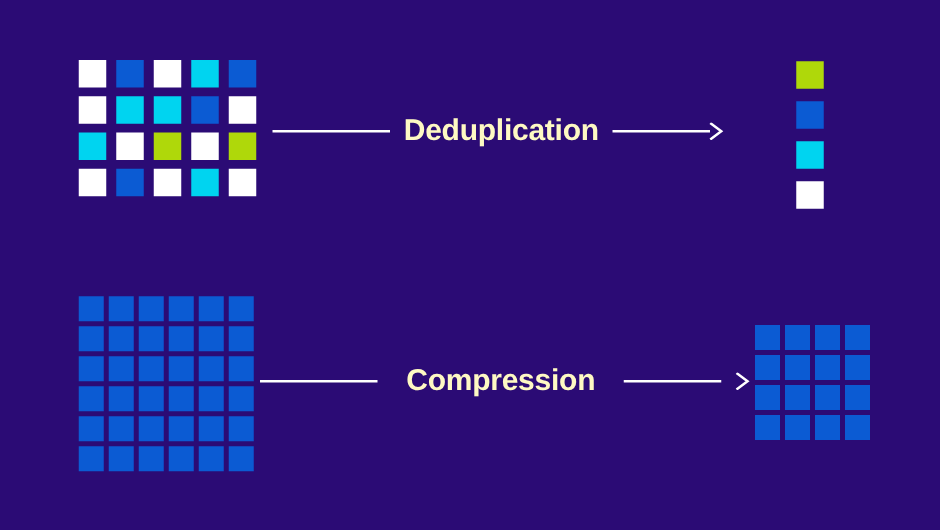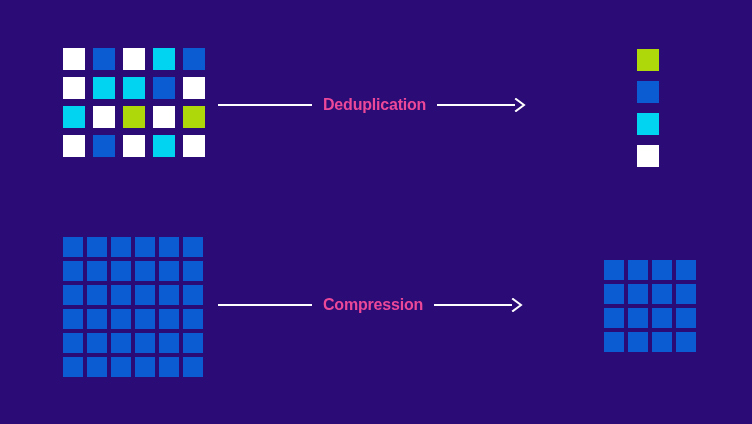--- a/index.html
+++ b/index.html
@@ -62,33 +62,33 @@
   }
 
   
   .flow {
     position: absolute;
     display: flex;
     align-items: center;
     height: 30px;
   }
   #dedup-flow    { left: 218px; top: 90px;  width: 362px; }
-  #compress-flow { left: 218px; top: 290px; width: 362px; }
+  #compress-flow { left: 208px; top: 290px; width: 362px; gap: 12px; }
 
   .rule {
     height: 2px;
     background: #FFFFFF;
     flex: 0 0 auto;
   }
   .rule-left  { width: 94px; }
   .rule-right { width: 78px; }
 
   .flow-label {
-    color: #ec4899;
-    font-size: 16px;
+    color: #fef9c3;
+    font-size: 24px;
     font-weight: bold;
     letter-spacing: -0.2px;
     white-space: nowrap;
     padding: 0 11px;
     line-height: 1;
   }
 
   .arrow-head {
     width: 12px;
     height: 14px;

